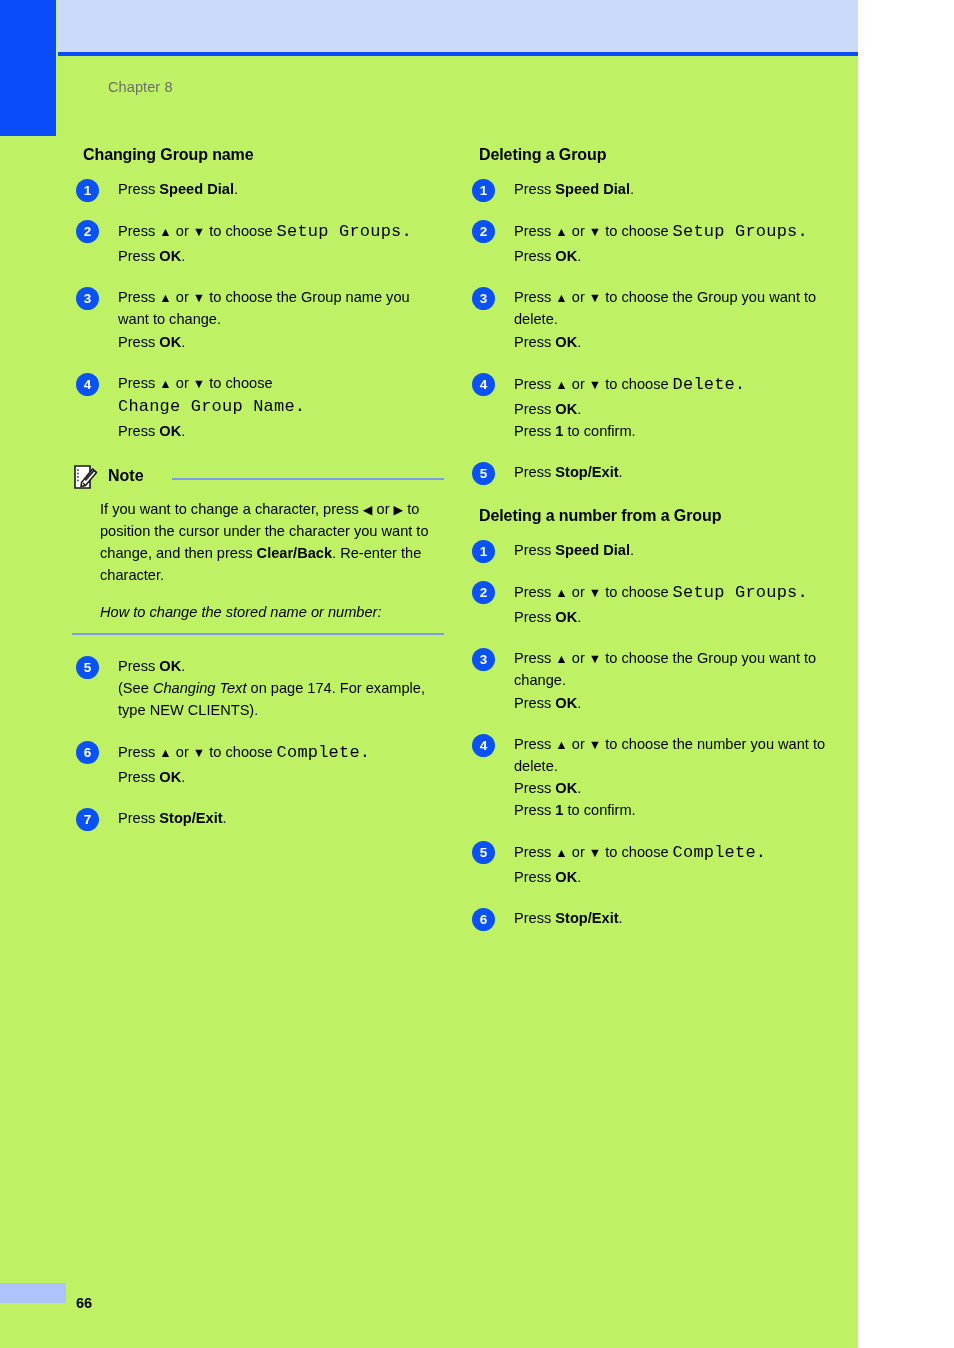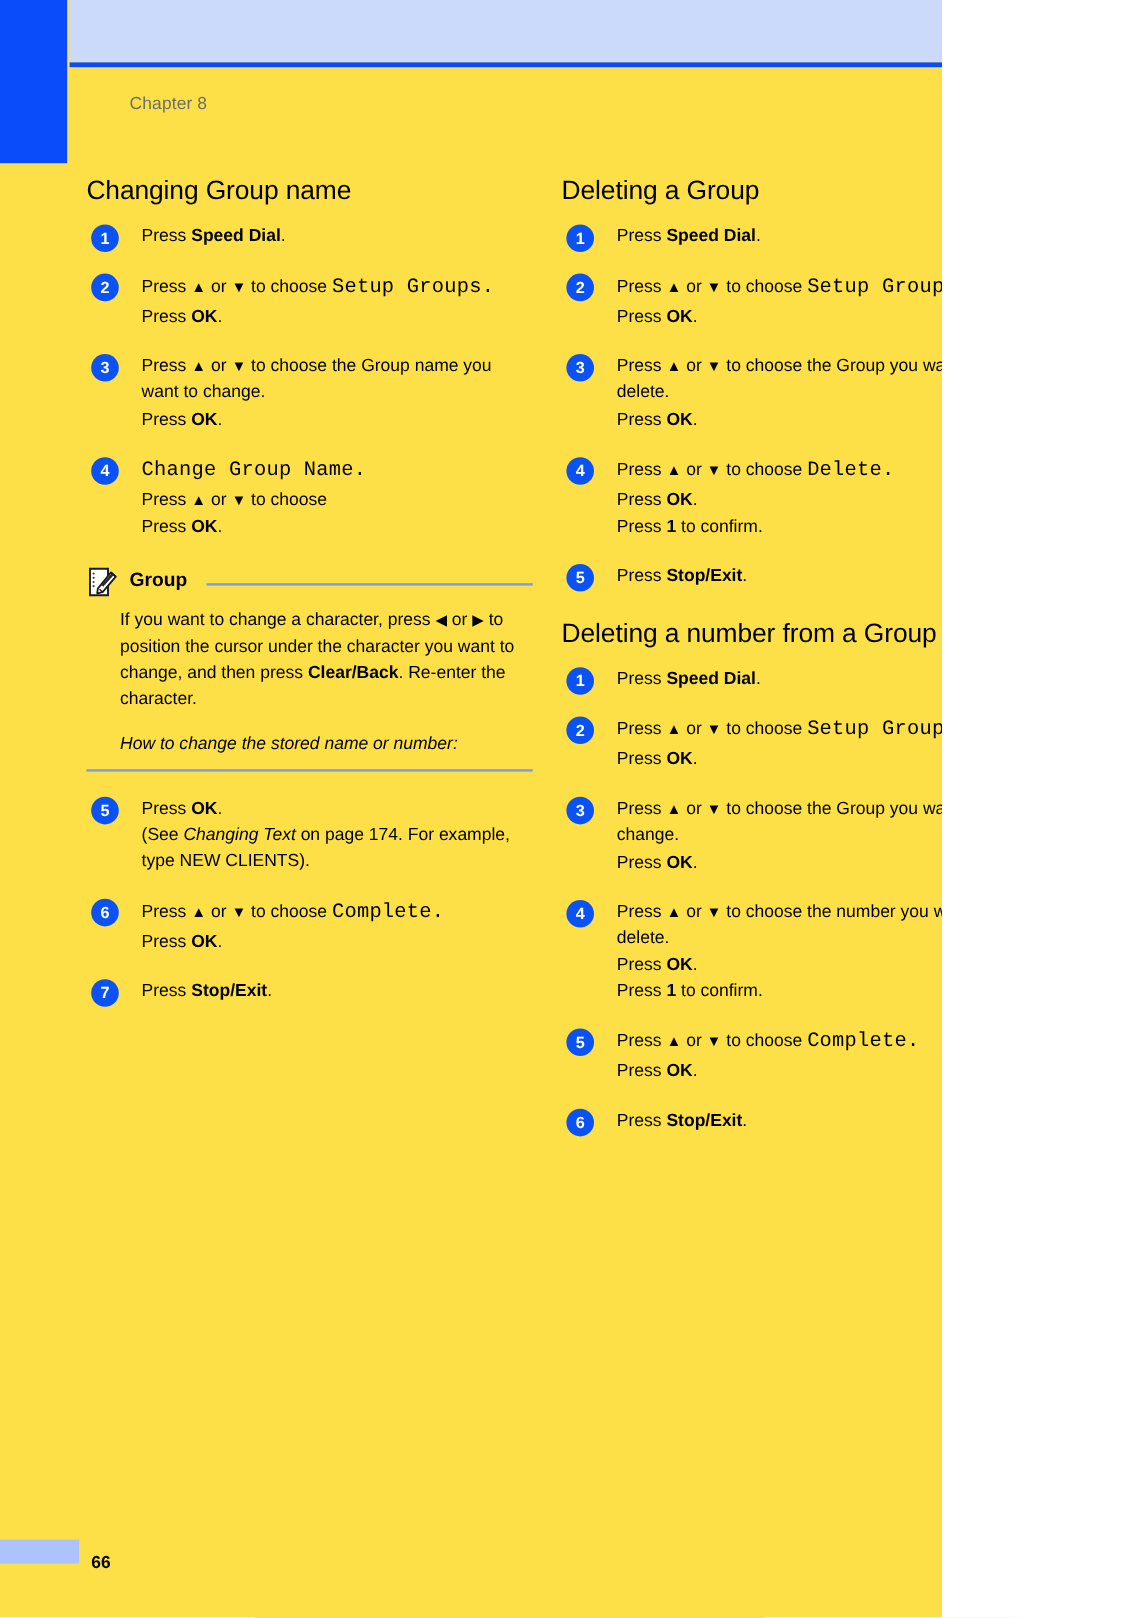--- a/index.html
+++ b/index.html
@@ -2,23 +2,23 @@
 <html><head>
 <meta charset="utf-8">
 <style>
   html, body {
     margin: 0;
     padding: 0;
     background: #ffffff;
   }
   .page {
     position: relative;
-    width: 785px;
+    width: 858px;
     height: 1348px;
-    background: #fde047;
+    background: #bef264;
     font-family: "Liberation Sans", sans-serif;
     overflow: hidden;
   }
 
   
   .chapter-tab {
     position: absolute;
     left: 0;
     top: 0;
     width: 56px;
@@ -53,24 +53,24 @@
   
   .col {
     position: absolute;
     top: 146px;
     width: 372px;
   }
   .col-left  { left: 72px; }
   .col-right { left: 468px; }
 
   h2.section-heading {
-    font-size: 22px;
-    font-weight: normal;
+    font-size: 16px;
+    font-weight: bold;
     color: #000000;
-    margin: 0 0 14px 0;
+    margin: 0 0 14px 11px;
     letter-spacing: -0.1px;
   }
   .section + .section { margin-top: 20px; }
 
   
   .step {
     position: relative;
     padding-left: 46px;
     margin-bottom: 19px;
     font-size: 14.6px;
@@ -197,42 +197,42 @@
             <span class="line"><span>Press </span><span class="arrow">▲</span><span> or </span><span class="arrow">▼</span><span> to choose </span><span class="mono">Setup Groups.</span></span>
             <span class="line"><span>Press </span><span class="b">OK</span><span>.</span></span>
           </div>
           <div class="step">
             <span class="bullet">3</span>
             <span class="line"><span>Press </span><span class="arrow">▲</span><span> or </span><span class="arrow">▼</span><span> to choose the Group name you want to change.</span></span>
             <span class="line"><span>Press </span><span class="b">OK</span><span>.</span></span>
           </div>
           <div class="step">
             <span class="bullet">4</span>
+            <span class="line"><span>Press </span><span class="arrow">▲</span><span> or </span><span class="arrow">▼</span><span> to choose</span></span>
             <span class="line"><span class="mono">Change Group Name.</span></span>
-            <span class="line"><span>Press </span><span class="arrow">▲</span><span> or </span><span class="arrow">▼</span><span> to choose</span></span>
             <span class="line"><span>Press </span><span class="b">OK</span><span>.</span></span>
           </div>
         </div>
 
       <div class="note">
         <div class="note-head">
           <span class="note-icon">
             <svg width="28" height="27" viewBox="0 0 28 27" xmlns="http://www.w3.org/2000/svg">
               <path d="M3 2 L18 2 L18 24 L3 24 Z" fill="#ffffff" stroke="#1a1a1a" stroke-width="1.6"></path>
               <circle cx="6" cy="6" r="0.9" fill="#444"></circle>
               <circle cx="6" cy="9.5" r="0.9" fill="#444"></circle>
               <circle cx="6" cy="13" r="0.9" fill="#444"></circle>
               <circle cx="6" cy="16.5" r="0.9" fill="#444"></circle>
               <path d="M9.5 18.5 L20.5 5 L24.5 8.5 L13.5 21.5 L9 22.5 Z" fill="#ffffff" stroke="#1a1a1a" stroke-width="1.5" stroke-linejoin="round"></path>
               <path d="M20.5 5 L24.5 8.5" stroke="#1a1a1a" stroke-width="1.4"></path>
               <path d="M11 19 L13.5 21.5" stroke="#1a1a1a" stroke-width="1.2"></path>
               <path d="M12.5 15.5 L21 6 L22.6 7.3 L14 17 Z" fill="#2b2b2b"></path>
             </svg>
           </span>
-          <span class="note-title">Group</span>
+          <span class="note-title">Note</span>
           <span class="note-rule-top"></span>
         </div>
         <div class="note-body">
             <p><span>If you want to change a character, press </span><span class="arrow">◀</span><span> or </span><span class="arrow">▶</span><span> to position the cursor under the character you want to change, and then press </span><span class="b">Clear/Back</span><span>. Re-enter the character.</span></p>
             <p><span class="ital">How to change the stored name or number:</span></p>
           </div>
         <span class="note-rule-bottom"></span>
       </div>
 
       <div>

